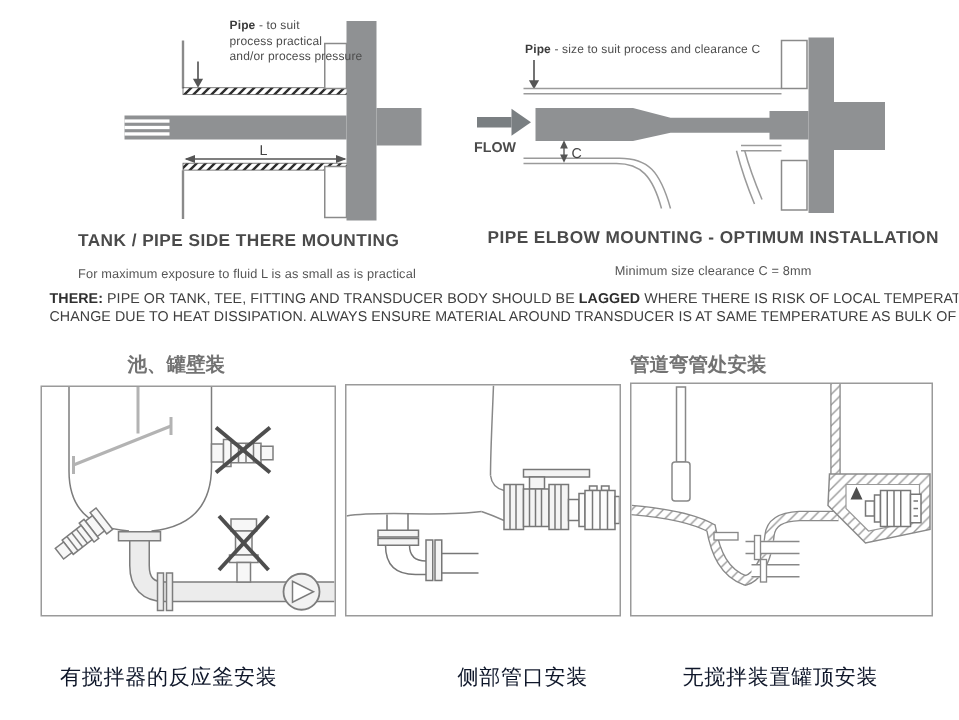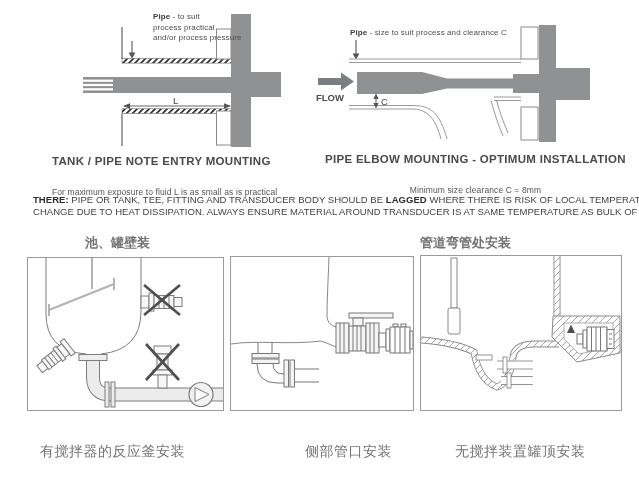--- a/index.html
+++ b/index.html
@@ -3,25 +3,25 @@
 <meta charset="utf-8">
 <style>
   html,body{margin:0;padding:0;background:#fff;}
   #screen{position:relative;width:639px;height:480px;background:#fff;overflow:hidden;
           font-family:"Liberation Sans","DejaVu Sans",sans-serif;color:#3f3f3f;}
   .abs{position:absolute;}
   svg{display:block;}
   .pipe-note{font-size:8px;line-height:10.5px;color:#4d4d4d;letter-spacing:.1px;white-space:nowrap;}
   .pipe-note b{color:#3c3c3c;}
   .diag-title{font-size:11.5px;font-weight:bold;color:#4a4a4a;letter-spacing:.3px;white-space:nowrap;}
-  .diag-sub{font-size:8.5px;color:#555;margin-top:20px;white-space:nowrap;letter-spacing:.1px;}
+  .diag-sub{font-size:8.5px;color:#555;margin-top:10px;white-space:nowrap;letter-spacing:.1px;}
   .note-block{font-size:9.5px;line-height:12px;color:#3f3f3f;letter-spacing:.05px;white-space:nowrap;}
   .note-block b{color:#2e2e2e;}
   .cn-label{font-size:13px;font-weight:bold;color:#737373;white-space:nowrap;}
-  .cn-caption{font-size:14px;color:#737373;white-space:nowrap;letter-spacing:.5px;}
+  .cn-caption{font-size:14px;color:#0f172a;white-space:nowrap;letter-spacing:.5px;}
   .panel{position:absolute;border:1px solid #9a9a9a;background:#fff;}
   text{font-family:"Liberation Sans","DejaVu Sans",sans-serif;}
 </style>
 </head>
 <body>
 
 <div id="screen">
 
   <svg class="abs" style="left:0;top:0;" width="639" height="480" viewBox="0 0 639 480">
     <defs>
@@ -121,21 +121,21 @@
     <div><b>Pipe</b><span> - to suit</span></div>
     <div>process practical</div>
     <div>and/or process pressure</div>
   </div>
 
   <div class="abs pipe-note" style="left:350px;top:28px;">
     <b>Pipe</b><span> - size to suit process and clearance C</span>
   </div>
 
   <div class="abs" style="left:52px;top:155px;">
-    <div class="diag-title">TANK / PIPE NOTE ENTRY MOUNTING</div>
+    <div class="diag-title">TANK / PIPE SIDE THERE MOUNTING</div>
     <div class="diag-sub">For maximum exposure to fluid L is as small as is practical</div>
   </div>
 
   <div class="abs" style="left:325px;top:153px;text-align:center;">
     <div class="diag-title">PIPE ELBOW MOUNTING - OPTIMUM INSTALLATION</div>
     <div class="diag-sub">Minimum size clearance C = 8mm</div>
   </div>
 
   <div class="abs note-block" style="left:33px;top:194px;">
     <div><b>THERE:</b><span> PIPE OR TANK, TEE, FITTING AND TRANSDUCER BODY SHOULD BE </span><b>LAGGED</b><span> WHERE THERE IS RISK OF LOCAL TEMPERATURE</span></div>

